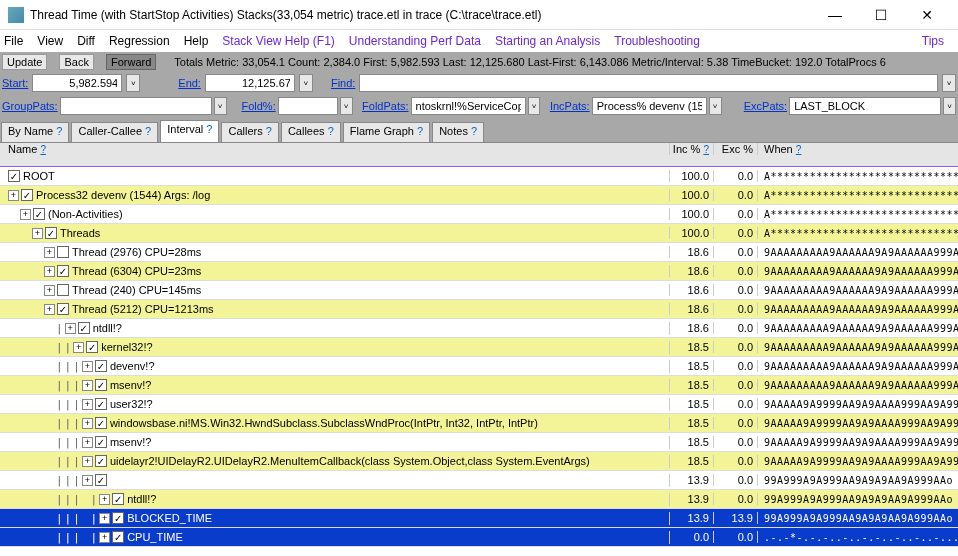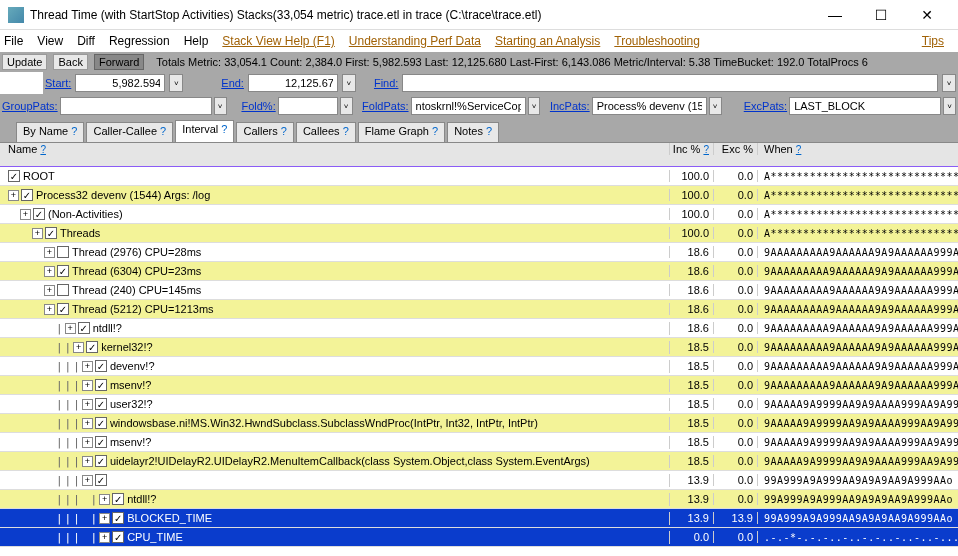--- a/index.html
+++ b/index.html
@@ -4,34 +4,34 @@
 <style>
 * { box-sizing: border-box; margin: 0; padding: 0; }
 body { font-family: "Segoe UI", Tahoma, sans-serif; font-size: 12px; width: 958px; height: 556px; background: #fff; overflow: hidden; }
 .titlebar { height: 30px; background: #fff; display: flex; align-items: center; padding: 0 8px; border-bottom: 1px solid #ddd; }
 .titlebar-icon { width: 16px; height: 16px; background: linear-gradient(135deg,#6ab 0%,#48a 100%); margin-right: 6px; }
 .titlebar-text { flex: 1; font-size: 12px; }
 .winbtns { display: flex; }
 .winbtn { width: 46px; height: 28px; display: flex; align-items: center; justify-content: center; font-size: 14px; }
 .menubar { height: 22px; background: #fff; display: flex; align-items: center; padding: 0 4px; gap: 14px; font-size: 12px; }
 .menu-item { cursor: pointer; }
-.menu-link { color: #a16207; text-decoration: underline; cursor: pointer; }
-.toolbar { height: 20px; background: #a8a8a8; display: flex; align-items: center; font-size: 11px; padding: 0 2px; gap: 6px; }
+.menu-link { color: #6d28d9; cursor: pointer; }
+.toolbar { height: 20px; background: #a8a8a8; display: flex; align-items: center; font-size: 11px; padding: 0 2px; gap: 12px; }
 .btn { background: #e8e8e8; border: 1px solid #999; padding: 0 4px; height: 16px; line-height: 14px; font-size: 11px; cursor: pointer; }
 .btn.dark { background: #888; border-color: #666; color: #000; }
 .summary { color: #000; margin-left: 6px; white-space: nowrap; }
-.filterbar { height: 22px; background: #a8a8a8; display: flex; align-items: center; font-size: 11px; padding: 0 2px; gap: 4px; margin-left: 43px; }
+.filterbar { height: 22px; background: #a8a8a8; display: flex; align-items: center; font-size: 11px; padding: 0 2px; gap: 4px; }
 .lbl-link { color: #0033cc; text-decoration: underline; cursor: pointer; }
 .inp { background: #fff; border: 1px solid #888; height: 18px; padding: 0 4px; font-size: 11px; }
 .inp.wide { width: 90px; padding-left: 36px; }
 .inp.narrow { width: 60px; }
 .inp.drop { width: 115px; }
 .dropdown-arrow { width: 14px; height: 18px; background: #e8e8e8; border: 1px solid #888; display: inline-flex; align-items: center; justify-content: center; font-size: 8px; cursor: pointer; }
 .patbar { height: 24px; background: #a8a8a8; display: flex; align-items: center; font-size: 11px; padding: 0 2px; gap: 2px; }
-.tabs { height: 24px; background: #a8a8a8; display: flex; align-items: flex-end; padding: 0 16px; gap: 2px; }
+.tabs { height: 24px; background: #a8a8a8; display: flex; align-items: flex-end; padding: 0 1px; gap: 2px; }
 .tab { background: #e8e8e8; border: 1px solid #888; border-bottom: none; padding: 2px 6px; font-size: 11px; cursor: pointer; height: 20px; }
 .tab.active { background: #fff; height: 22px; }
 .tab .q { color: #0066cc; }
 .grid { border-top: 1px solid #888; }
 .grid-header { display: flex; background: #e5e5e5; border-bottom: 1px solid #8b5cf6; height: 24px; align-items: flex-start; font-size: 11px; }
 .col-name { flex: 0 0 670px; padding-left: 8px; border-right: 1px solid #ccc; }
 .col-inc { flex: 0 0 44px; text-align: right; padding-right: 4px; border-right: 1px solid #ccc; }
 .col-exc { flex: 0 0 44px; text-align: right; padding-right: 4px; border-right: 1px solid #ccc; }
 .col-when { flex: 1; padding-left: 6px; }
 .grid-body { }

